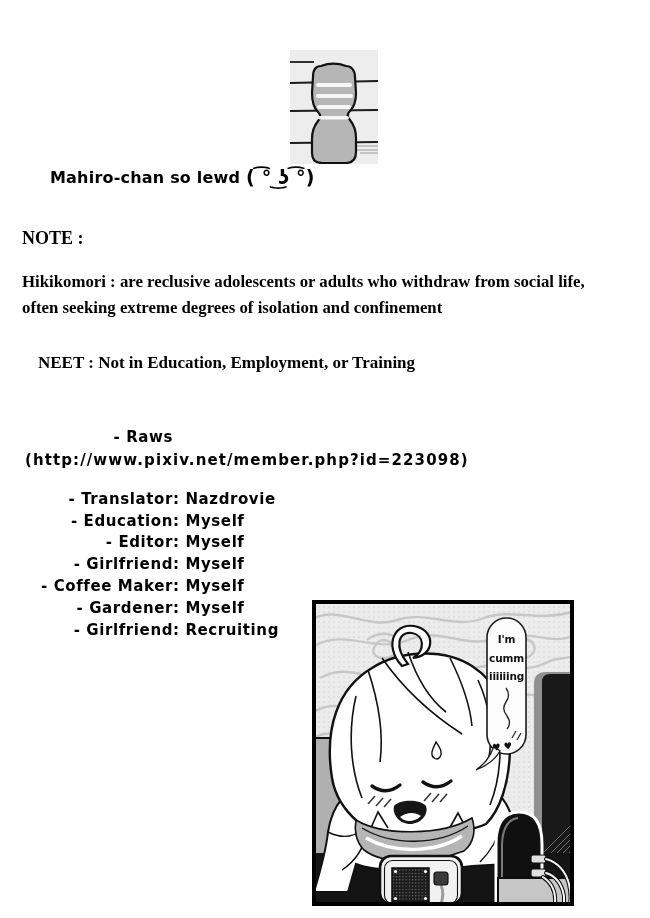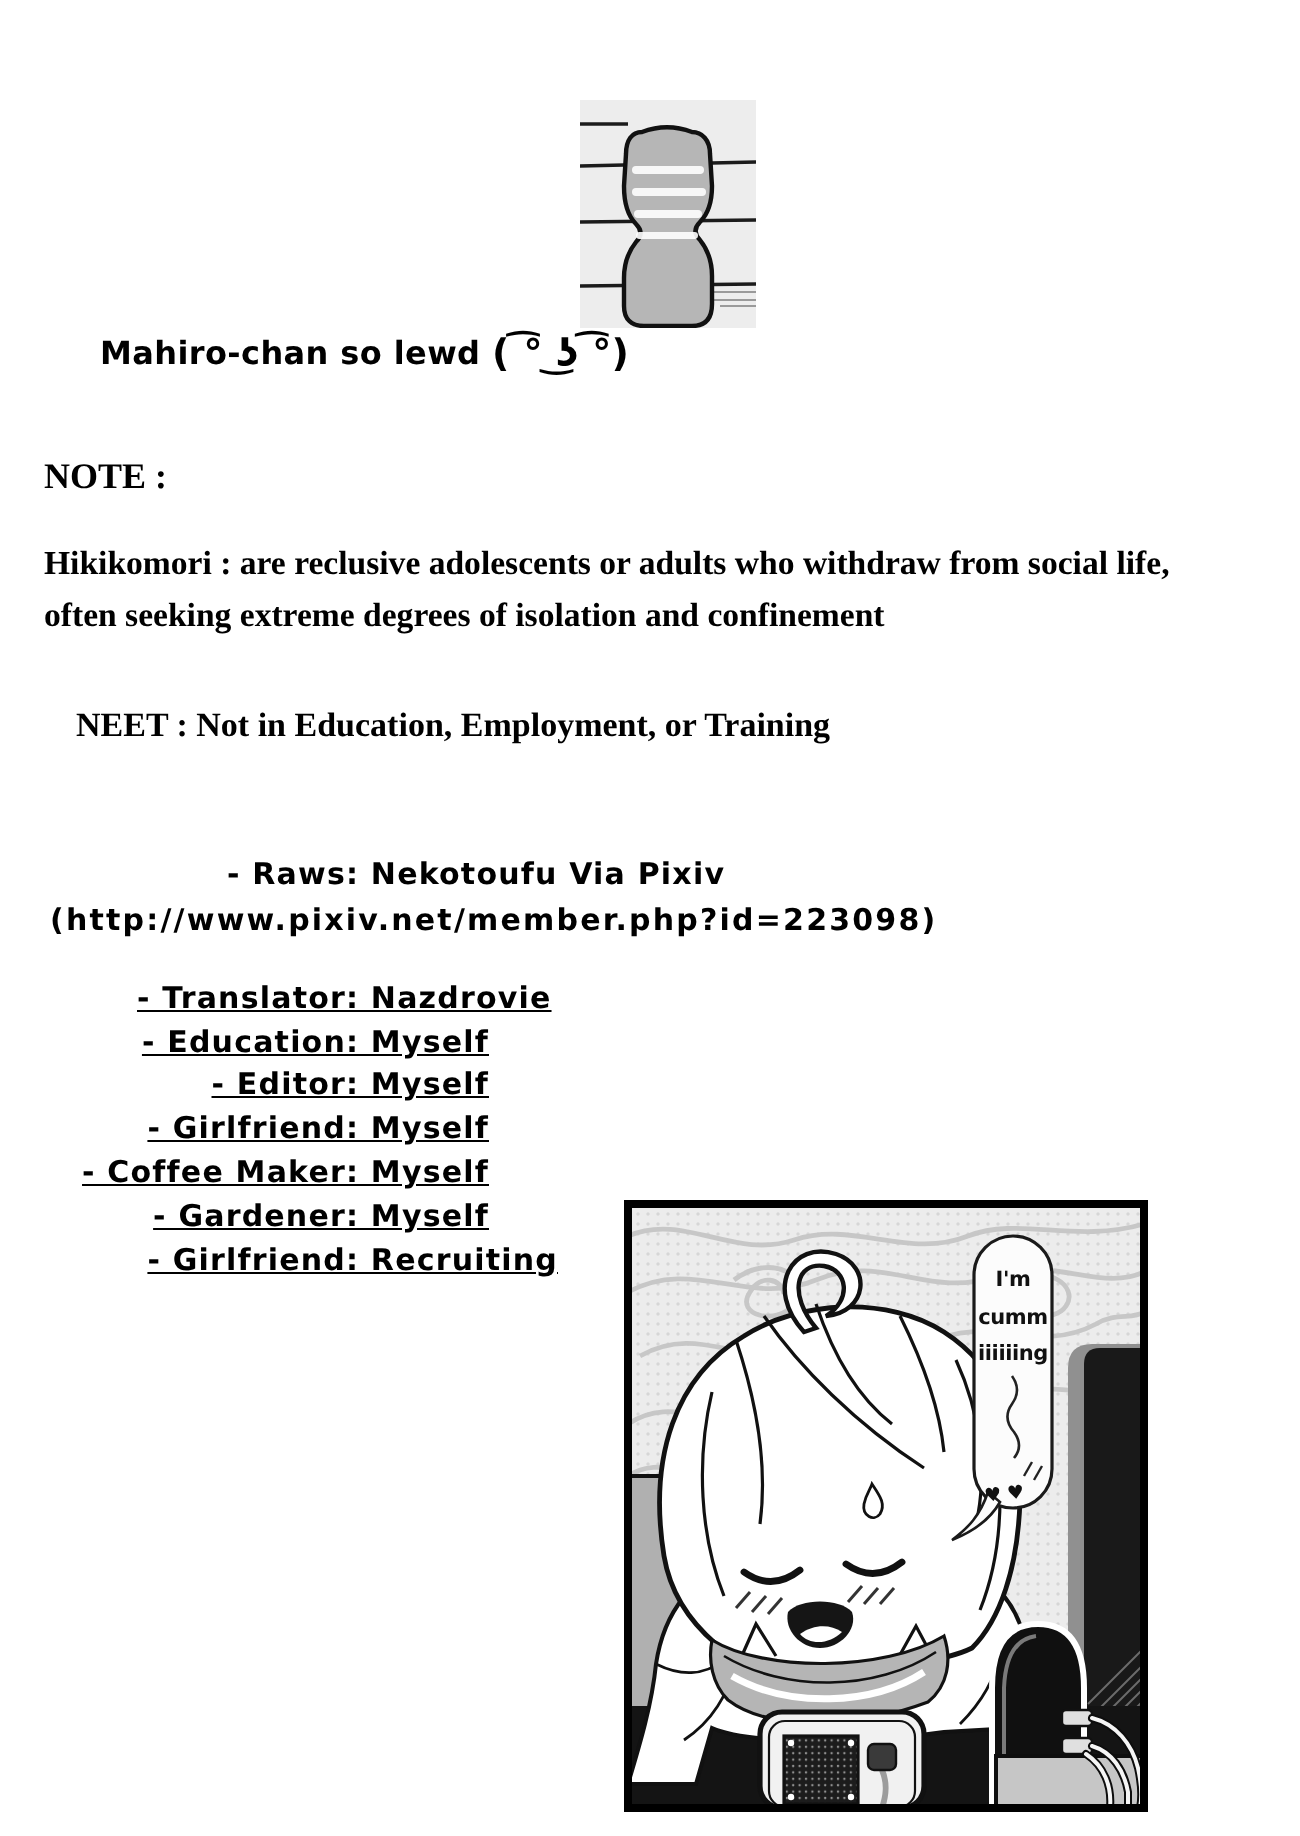--- a/index.html
+++ b/index.html
@@ -10,21 +10,21 @@
   .caption .lenny{font-size:19px;vertical-align:-1px;}
   .serif{font-family:"Liberation Serif",serif;font-weight:bold;}
   .note-title{position:absolute;left:22px;top:228px;font-size:18px;}
   .note-para{position:absolute;left:22px;top:269px;width:590px;font-size:16.8px;line-height:26px;margin:0;}
   .note-neet{position:absolute;left:22px;top:337px;font-size:17px;margin:16px;}
   .credits{position:absolute;left:25px;top:428px;font-family:"DejaVu Sans",sans-serif;
     font-weight:bold;font-size:15px;letter-spacing:0.6px;}
   .crow{display:flex;height:21.8px;align-items:flex-start;text-align:right;}
   .clabel{width:148px;flex:none;}
   .curl{margin-top:1px;letter-spacing:1.1px;white-space:nowrap;}
-  .credits-rows{margin-top:21px;text-decoration:underline;}
+  .credits-rows{margin-top:21px;}
   .manga-panel{position:absolute;left:312px;top:600px;width:262px;height:346px;}
   .btxt{font-family:"DejaVu Sans",sans-serif;font-size:10.5px;font-weight:600;fill:#111;
     text-anchor:middle;letter-spacing:-0.2px;}
   .hearts{font-family:"DejaVu Sans",sans-serif;font-size:9.5px;fill:#111;text-anchor:middle;}
 </style>
 </head>
 <body>
 
 <div class="page">
 
@@ -60,21 +60,20 @@
     <span class="lenny">( ͡° ͜ʖ ͡°)</span>
   </div>
 
   <div class="serif note-title">NOTE :</div>
   <p class="serif note-para">Hikikomori : are reclusive adolescents or adults who withdraw from social life, often seeking extreme degrees of isolation and confinement</p>
   <p class="serif note-neet">NEET : Not in Education, Employment, or Training</p>
 
   <div class="credits">
     <div class="crow">
       <span class="clabel">- Raws</span>
-      <span class="cvalue">: Nekotoufu Via Pixiv</span>
     </div>
     <div class="curl">(http://www.pixiv.net/member.php?id=223098)</div>
     <div class="credits-rows">
       <div class="crow">
         <span class="clabel">- Translator</span>
         <span class="cvalue">: Nazdrovie</span>
       </div>
       <div class="crow">
         <span class="clabel">- Education</span>
         <span class="cvalue">: Myself</span>

